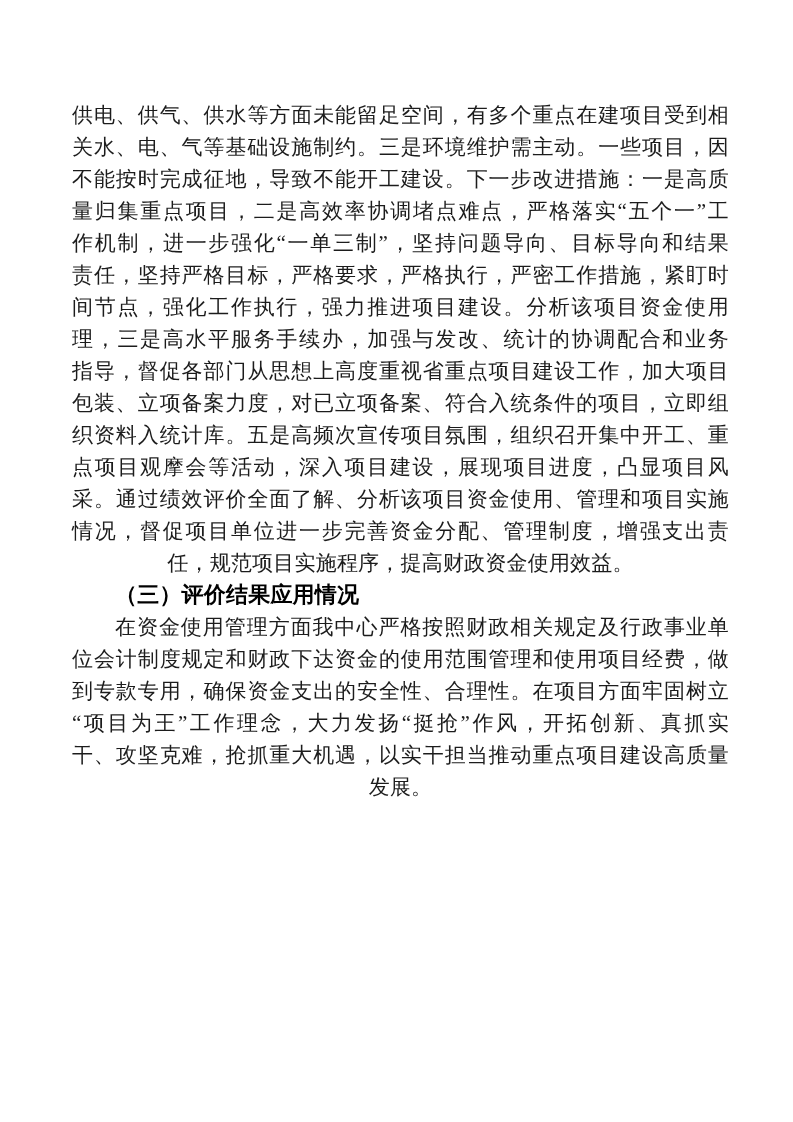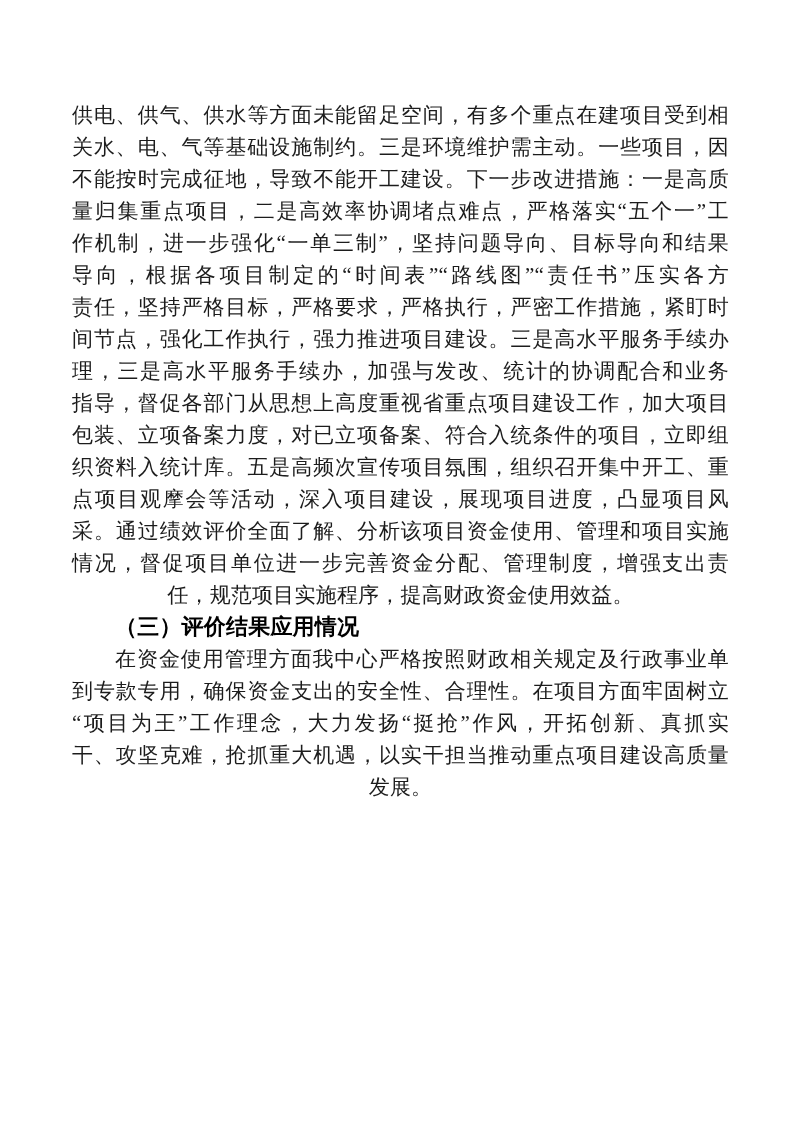--- a/index.html
+++ b/index.html
@@ -46,30 +46,30 @@
 </style>
 </head>
 <body>
 
 <div class="page">
   <div class="ln">供电、供气、供水等方面未能留足空间，有多个重点在建项目受到相</div>
   <div class="ln">关水、电、气等基础设施制约。三是环境维护需主动。一些项目，因</div>
   <div class="ln">不能按时完成征地，导致不能开工建设。下一步改进措施：一是高质</div>
   <div class="ln">量归集重点项目，二是高效率协调堵点难点，严格落实“五个一”工</div>
   <div class="ln">作机制，进一步强化“一单三制”，坚持问题导向、目标导向和结果</div>
-  <div class="ln">导向，根据各项目制定的“时间表”“路线图”“责任书”压实各方</div>
   <div class="ln">责任，坚持严格目标，严格要求，严格执行，严密工作措施，紧盯时</div>
-  <div class="ln">间节点，强化工作执行，强力推进项目建设。三是高水平服务手续办</div>
+  <div class="ln">间节点，强化工作执行，强力推进项目建设。分析该项目资金使用</div>
   <div class="ln">理，三是高水平服务手续办，加强与发改、统计的协调配合和业务</div>
   <div class="ln">指导，督促各部门从思想上高度重视省重点项目建设工作，加大项目</div>
   <div class="ln">包装、立项备案力度，对已立项备案、符合入统条件的项目，立即组</div>
   <div class="ln">织资料入统计库。五是高频次宣传项目氛围，组织召开集中开工、重</div>
   <div class="ln">点项目观摩会等活动，深入项目建设，展现项目进度，凸显项目风</div>
   <div class="ln">采。通过绩效评价全面了解、分析该项目资金使用、管理和项目实施</div>
   <div class="ln">情况，督促项目单位进一步完善资金分配、管理制度，增强支出责</div>
   <div class="ln end">任，规范项目实施程序，提高财政资金使用效益。</div>
   <div class="ln heading">（三）评价结果应用情况</div>
   <div class="ln indent">在资金使用管理方面我中心严格按照财政相关规定及行政事业单</div>
+  <div class="ln">位会计制度规定和财政下达资金的使用范围管理和使用项目经费，做</div>
   <div class="ln">到专款专用，确保资金支出的安全性、合理性。在项目方面牢固树立</div>
   <div class="ln">“项目为王”工作理念，大力发扬“挺抢”作风，开拓创新、真抓实</div>
   <div class="ln">干、攻坚克难，抢抓重大机遇，以实干担当推动重点项目建设高质量</div>
   <div class="ln end">发展。</div>
 </div>
 
 </body></html>

